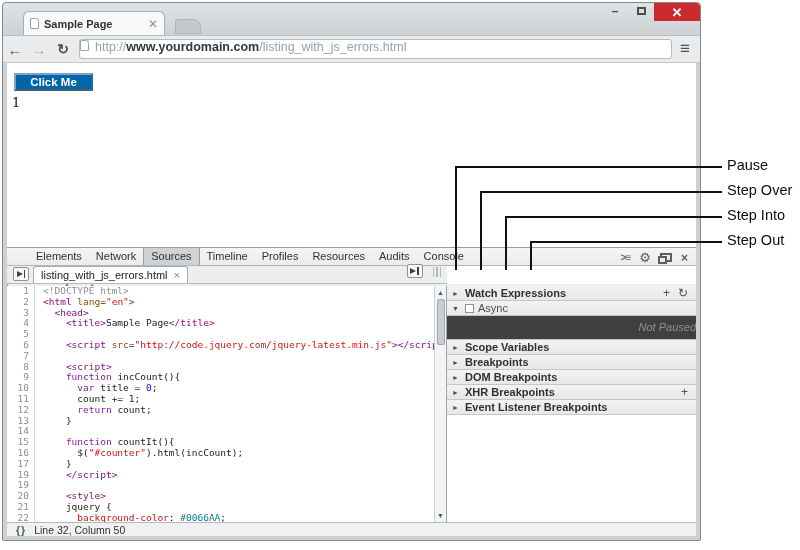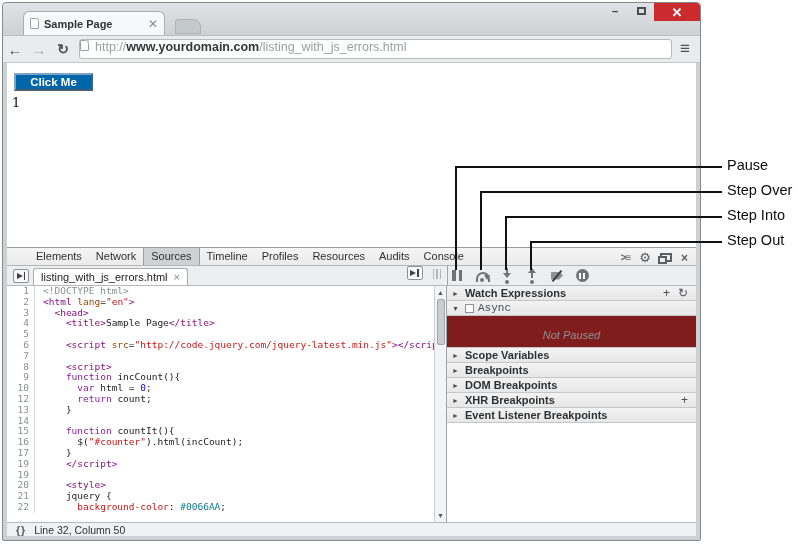--- a/index.html
+++ b/index.html
@@ -75,21 +75,21 @@
   .dt-right { margin-left:auto; display:flex; align-items:center; gap:9px;
     padding-right:8px; color:#5b5f62; }
   .icon-console { font-size:10px; font-weight:700; letter-spacing:-1px; }
   .icon-gear { font-size:13px; }
   .icon-dock { position:relative; width:12px; height:9px; border:2px solid #5b5f62; }
   .icon-dock::after { content:''; position:absolute; left:-4px; bottom:-4px; width:5px;
     height:4px; background:#ebebeb; border:2px solid #5b5f62; }
   .icon-x { font-size:12px; font-weight:700; }
 
   
-  .dt-row2 { height:20px; display:flex; }
+  .dt-row2 { height:20px; display:flex;flex-direction:column; }
   .filebar { width:440px; flex:none; background:#eceeef; border-bottom:1px solid #b9b9b9;
     display:flex; align-items:flex-end; position:relative; }
   .navbtn { position:relative; width:16px; height:14px; margin:0 4px 2px 6px;
     background:#f8f8f8; border:1px solid #8d9295; border-radius:2px;
     display:flex; align-items:center; justify-content:center; gap:1px; }
   .navbtn .tri { width:0; height:0; border-style:solid; border-width:3.5px 0 3.5px 6px;
     border-color:transparent transparent transparent #3e4245; }
   .navbtn .bar { width:1.5px; height:8px; background:#3e4245; }
   .filetab { height:17px; background:#fff; border:1px solid #a9adb0; border-bottom:none;
     border-radius:3px 3px 0 0; display:flex; align-items:center; gap:6px;
@@ -152,25 +152,25 @@
     background:#c9cdd0; border:1px solid #a2a7aa; border-radius:2px; }
 
   
   .side-pane { flex:1; background:#fff; font-size:11px; color:#2e3133; }
   .sec-head { height:15px; background:linear-gradient(#f3f3f3,#e7e7e7);
     border-bottom:1px solid #c6c6c6; display:flex; align-items:center; padding:0 5px; gap:4px; }
   .sec-arrow { font-size:7px; color:#4c5053; width:9px; }
   .sec-label { flex:1; white-space:nowrap;font-weight:bold; }
   .sec-actions { display:flex; align-items:center; gap:8px; color:#4c5053;
     font-size:12px; padding-right:3px; }
-  .sec-content { background:#7f1d1d; border-bottom:1px solid #c6c6c6; text-align:center;
-    padding:13px 0 6px; font-style:italic; color:#8d9093; }
+  .sec-content { background:#404040; border-bottom:1px solid #c6c6c6; text-align:right;
+    padding:5px 0 6px; font-style:italic; color:#8d9093; }
   .chk { width:9px; height:9px; border:1px solid #8d9295; background:#fdfdfd;
     display:inline-block; }
-  .async-wrap { display:flex; align-items:center; gap:4px; font-size:11px;font-family:Liberation Mono, monospace; }
+  .async-wrap { display:flex; align-items:center; gap:4px; font-size:11px; }
 
   
   .statusbar { height:14px; background:#eff1f2; border-top:1px solid #b5b9bb;
     display:flex; align-items:center; font-size:10.5px; color:#333; }
   .curly { font-weight:700; color:#55595c; padding:0 8px 0 9px; letter-spacing:1px; }
 
   
   .ann-label { position:absolute; font-size:14.5px; color:#0d0d0d; white-space:nowrap; }
   .conn { position:absolute; background:#111; }
 </style>
@@ -297,21 +297,22 @@
           <div class="code-scroll">
               <div class="code-row"><span class="ln">1</span><span class="lc"><span class="tk-g">&lt;!DOCTYPE html&gt;</span></span></div>
               <div class="code-row"><span class="ln">2</span><span class="lc"><span class="tk-t">&lt;html </span><span class="tk-a">lang</span><span class="tk-p">=</span><span class="tk-s">"en"</span><span class="tk-t">&gt;</span></span></div>
               <div class="code-row"><span class="ln">3</span><span class="lc"><span class="tk-t">  &lt;head&gt;</span></span></div>
               <div class="code-row"><span class="ln">4</span><span class="lc"><span class="tk-t">    &lt;title&gt;</span><span class="tk-p">Sample Page</span><span class="tk-t">&lt;/title&gt;</span></span></div>
               <div class="code-row"><span class="ln">5</span><span class="lc"></span></div>
               <div class="code-row"><span class="ln">6</span><span class="lc"><span class="tk-t">    &lt;script </span><span class="tk-a">src</span><span class="tk-p">=</span><span class="tk-s">"http://code.jquery.com/jquery-latest.min.js"</span><span class="tk-t">&gt;&lt;/script&gt;</span></span></div>
               <div class="code-row"><span class="ln">7</span><span class="lc"></span></div>
               <div class="code-row"><span class="ln">8</span><span class="lc"><span class="tk-t">    &lt;script&gt;</span></span></div>
               <div class="code-row"><span class="ln">9</span><span class="lc"><span class="tk-p">    </span><span class="tk-k">function</span><span class="tk-p"> incCount(){</span></span></div>
-              <div class="code-row"><span class="ln">10</span><span class="lc"><span class="tk-p">      </span><span class="tk-k">var</span><span class="tk-p"> html = </span><span class="tk-n">0</span><span class="tk-p">;</span></span></div>
+              <div class="code-row"><span class="ln">10</span><span class="lc"><span class="tk-p">      </span><span class="tk-k">var</span><span class="tk-p"> title = </span><span class="tk-n">0</span><span class="tk-p">;</span></span></div>
+              <div class="code-row"><span class="ln">11</span><span class="lc"><span class="tk-p">      count += </span><span class="tk-n">1</span><span class="tk-p">;</span></span></div>
               <div class="code-row"><span class="ln">12</span><span class="lc"><span class="tk-p">      </span><span class="tk-k">return</span><span class="tk-p"> count;</span></span></div>
               <div class="code-row"><span class="ln">13</span><span class="lc"><span class="tk-p">    }</span></span></div>
               <div class="code-row"><span class="ln">14</span><span class="lc"></span></div>
               <div class="code-row"><span class="ln">15</span><span class="lc"><span class="tk-p">    </span><span class="tk-k">function</span><span class="tk-p"> countIt(){</span></span></div>
               <div class="code-row"><span class="ln">16</span><span class="lc"><span class="tk-p">      $(</span><span class="tk-s">"#counter"</span><span class="tk-p">).html(incCount);</span></span></div>
               <div class="code-row"><span class="ln">17</span><span class="lc"><span class="tk-p">    }</span></span></div>
               <div class="code-row"><span class="ln">19</span><span class="lc"><span class="tk-t">    &lt;/script&gt;</span></span></div>
               <div class="code-row"><span class="ln">19</span><span class="lc"></span></div>
               <div class="code-row"><span class="ln">20</span><span class="lc"><span class="tk-t">    &lt;style&gt;</span></span></div>
               <div class="code-row"><span class="ln">21</span><span class="lc"><span class="tk-p">    jquery {</span></span></div>

